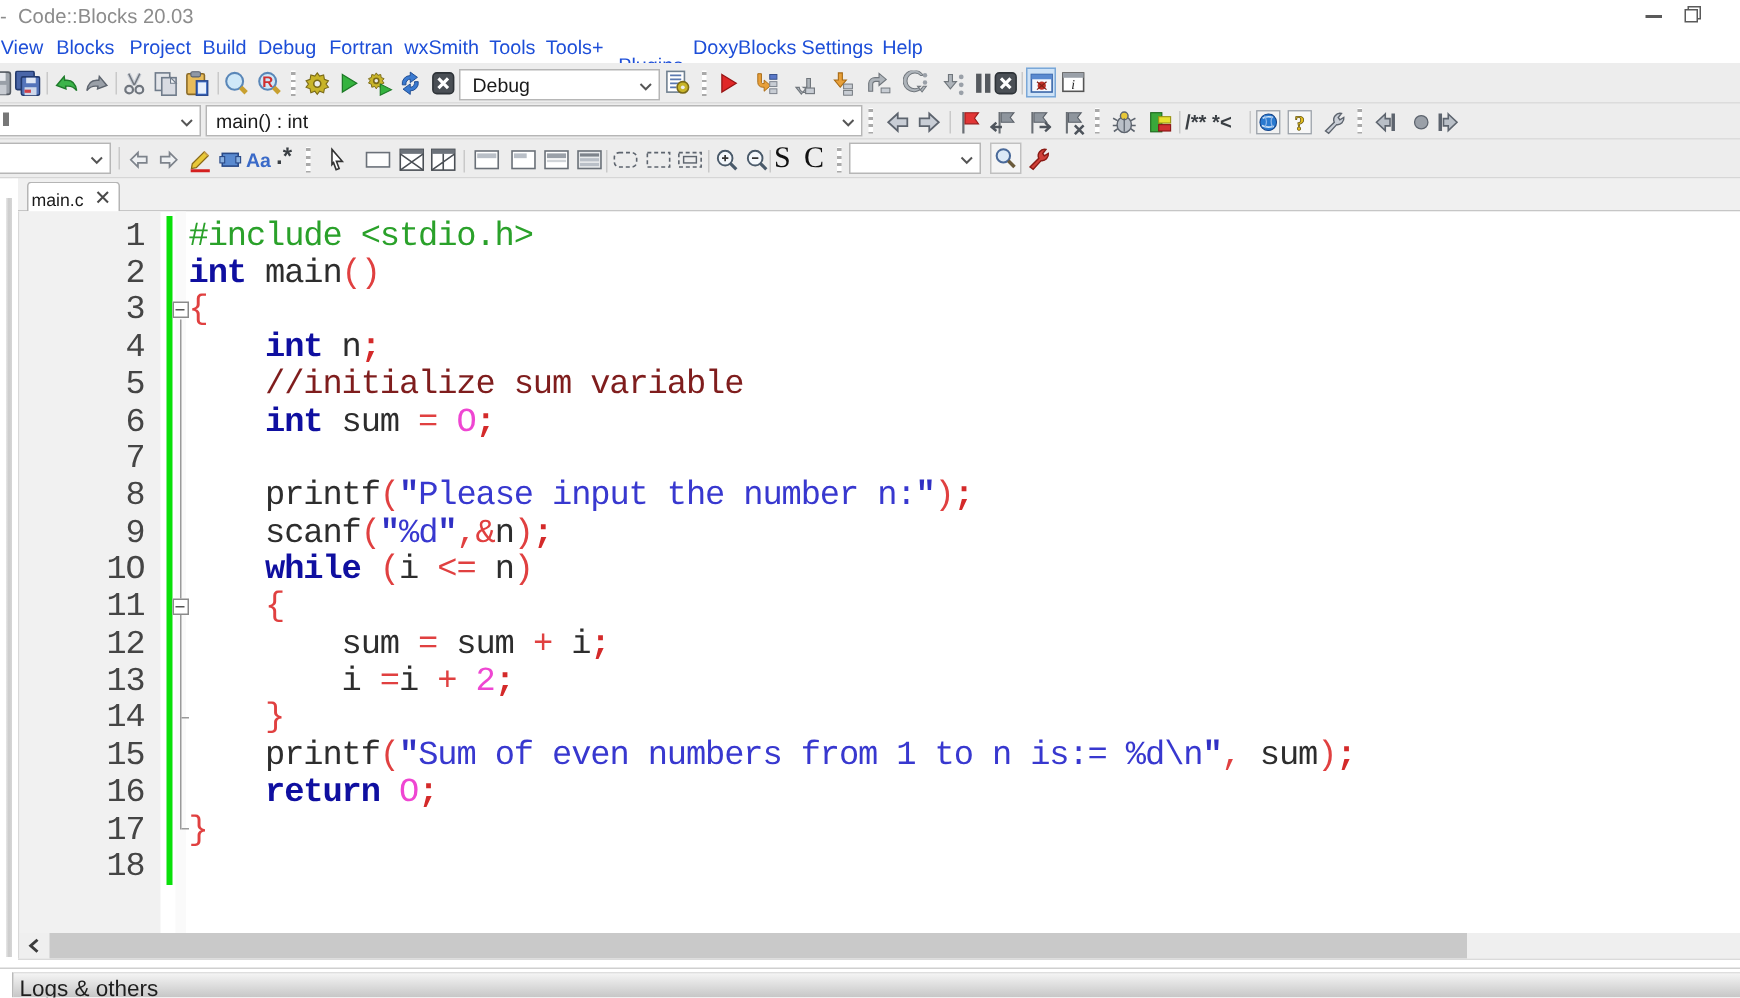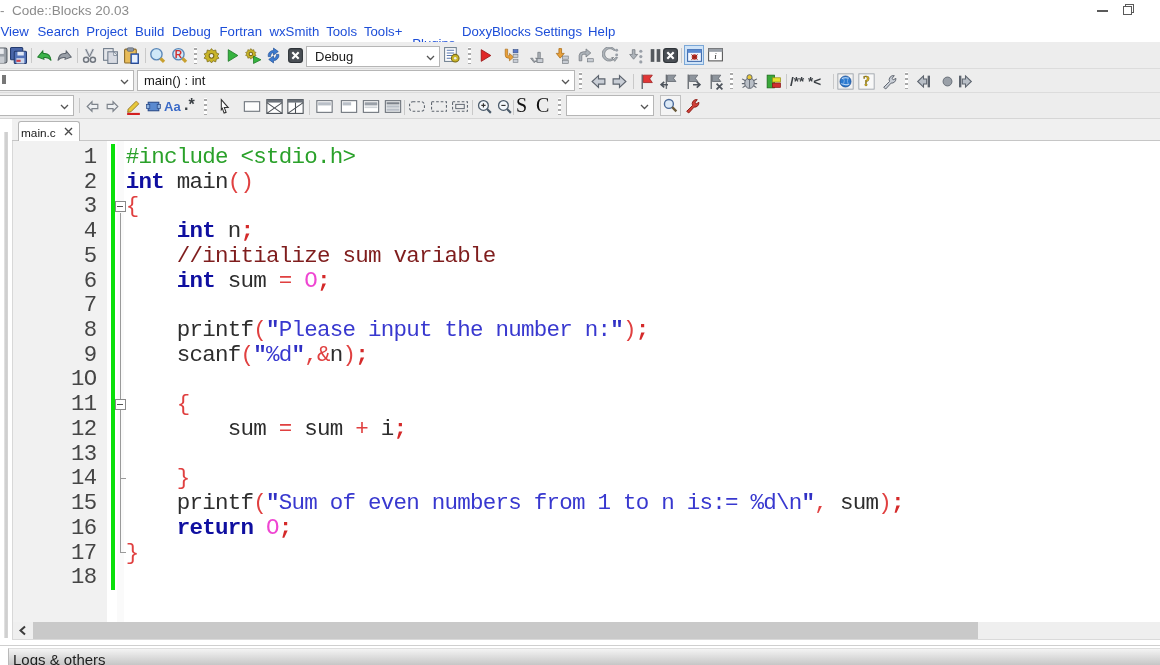--- a/index.html
+++ b/index.html
@@ -27,21 +27,21 @@
 </style></head><body>
 <div id="win">
 
 <div class="abs" style="left:0;top:3px;font-size:13.5px;color:#8c8c8c;">-&nbsp; Code::Blocks 20.03</div>
 <div class="abs" style="left:1097px;top:10px;width:11px;height:1.5px;background:#5a5a5a;"></div>
 <svg class="abs" style="left:1122px;top:3px" width="14" height="14" viewBox="0 0 14 14">
       <rect x="3.5" y="1.5" width="8" height="8" fill="none" stroke="#5a5a5a"></rect>
       <rect x="1.5" y="3.5" width="8" height="8" fill="#fff" stroke="#5a5a5a"></rect>
     </svg>
 <span class="mi" style="left:0.5px;">View</span>
-<span class="mi" style="left:37.5px;">Search</span>
+<span class="mi" style="left:37.5px;">Blocks</span>
 <span class="mi" style="left:86.3px;">Project</span>
 <span class="mi" style="left:135px;">Build</span>
 <span class="mi" style="left:172px;">Debug</span>
 <span class="mi" style="left:219.5px;">Fortran</span>
 <span class="mi" style="left:269.5px;">wxSmith</span>
 <span class="mi" style="left:326.2px;">Tools</span>
 <span class="mi" style="left:363.9px;">Tools+</span>
 <span class="mi" style="left:412.2px;margin-top:12px;">Plugins</span>
 <span class="mi" style="left:462px;">DoxyBlocks</span>
 <span class="mi" style="left:534.4px;">Settings</span>
@@ -400,22 +400,24 @@
 <div class="lnum" style="left:36.5px;top:539.52px;">17</div>
 <div class="lnum" style="left:36.5px;top:564.24px;">18</div>
 <div class="code" style="left:125.7px;top:145.00px;"><span class="pp">#include &lt;stdio.h&gt;</span></div>
 <div class="code" style="left:125.7px;top:169.72px;"><span class="kw">int</span> main<span class="op">()</span></div>
 <div class="code" style="left:125.7px;top:194.44px;"><span class="op">{</span></div>
 <div class="code" style="left:125.7px;top:219.16px;">    <span class="kw">int</span> n<span class="sc">;</span></div>
 <div class="code" style="left:125.7px;top:243.88px;">    <span class="cm">//initialize sum variable</span></div>
 <div class="code" style="left:125.7px;top:268.60px;">    <span class="kw">int</span> sum <span class="op">=</span> <span class="num">O</span><span class="sc">;</span></div>
 <div class="code" style="left:125.7px;top:318.04px;">    printf<span class="op">(</span><span class="sq">"</span><span class="str">Please input the number n:</span><span class="sq">"</span><span class="op">)</span><span class="sc">;</span></div>
 <div class="code" style="left:125.7px;top:342.76px;">    scanf<span class="op">(</span><span class="sq">"</span><span class="str">%d</span><span class="sq">"</span><span class="op">,&amp;</span>n<span class="op">)</span><span class="sc">;</span></div>
+<div class="code" style="left:125.7px;top:367.48px;">    <span class="kw">while</span> <span class="op">(</span>i <span class="op">&lt;=</span> n<span class="op">)</span></div>
 <div class="code" style="left:125.7px;top:392.20px;">    <span class="op">{</span></div>
 <div class="code" style="left:125.7px;top:416.92px;">        sum <span class="op">=</span> sum <span class="op">+</span> i<span class="sc">;</span></div>
+<div class="code" style="left:125.7px;top:441.64px;">        i <span class="op">=</span>i <span class="op">+</span> <span class="num">2</span><span class="sc">;</span></div>
 <div class="code" style="left:125.7px;top:466.36px;">    <span class="op">}</span></div>
 <div class="code" style="left:125.7px;top:491.08px;">    printf<span class="op">(</span><span class="sq">"</span><span class="str">Sum of even numbers from 1 to n is:= %d\n</span><span class="sq">"</span><span class="op">,</span> sum<span class="op">)</span><span class="sc">;</span></div>
 <div class="code" style="left:125.7px;top:515.80px;">    <span class="kw">return</span> <span class="num">O</span><span class="sc">;</span></div>
 <div class="code" style="left:125.7px;top:540.52px;"><span class="op">}</span></div>
 <div class="code" style="left:125.7px;top:565.24px;"></div>
 
 <div class="abs" style="left:13px;top:622px;width:1147px;height:16.5px;background:#efefef;"></div>
 <div class="abs" style="left:33px;top:622px;width:945px;height:16.5px;background:#c9c9c9;"></div>
 <svg class="abs" style="left:18px;top:625px;" width="10" height="11" viewBox="0 0 10 11">
       <path d="M7 1.5 L2.5 5.5 L7 9.5" fill="none" stroke="#3c3c3c" stroke-width="2"></path>

